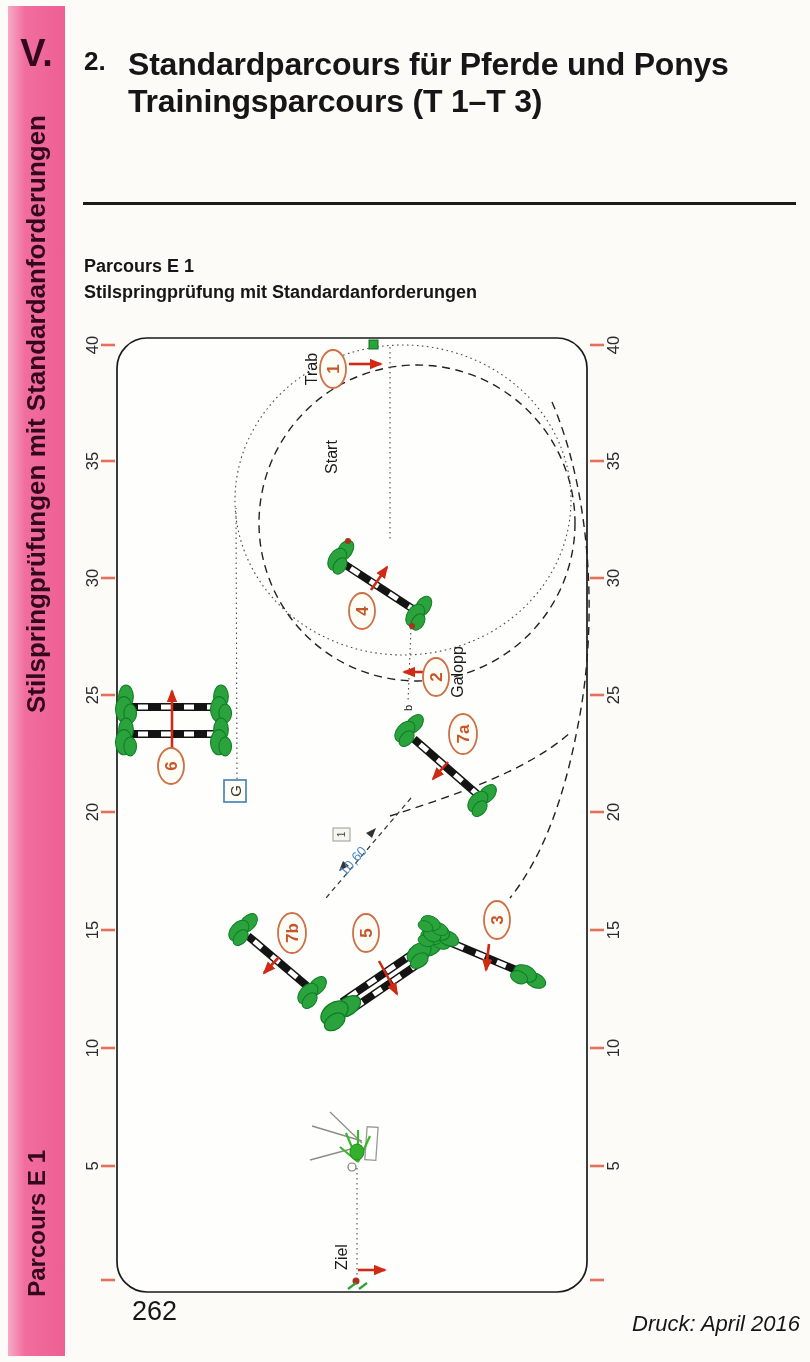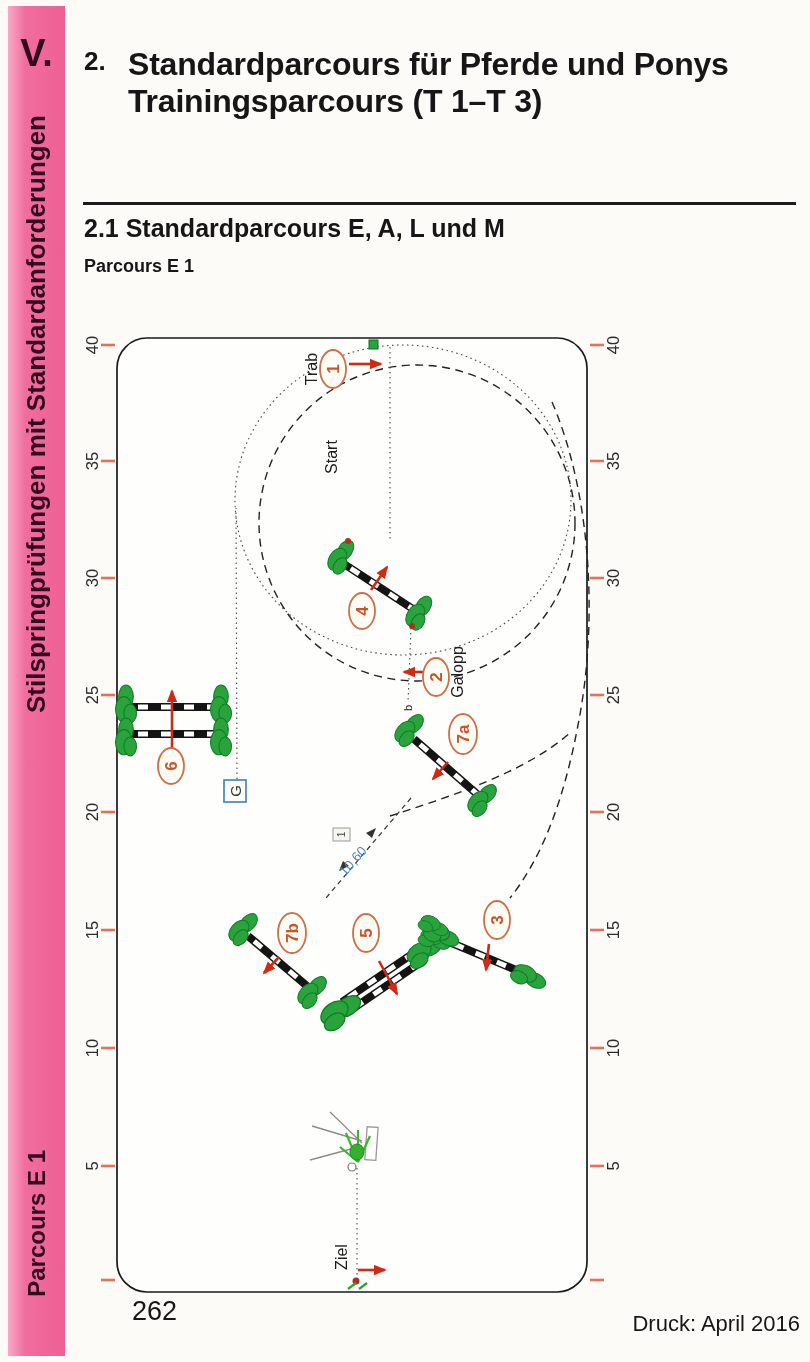--- a/index.html
+++ b/index.html
@@ -21,21 +21,21 @@
   
   .h-num{position:absolute;left:84px;top:46px;font-size:26px;font-weight:bold;}
   .h-title{position:absolute;left:128px;top:46px;width:670px;font-size:32px;font-weight:bold;
            line-height:37px;letter-spacing:-0.2px;}
   .h-rule{position:absolute;left:83px;top:202px;width:713px;height:3px;background:#1c1c1c;}
   .h-sub{position:absolute;left:84px;top:214px;font-size:25px;font-weight:bold;}
   .c-name{position:absolute;left:84px;top:256px;font-size:18px;font-weight:bold;}
   .c-type{position:absolute;left:84px;top:282px;font-size:18px;font-weight:bold;}
   
   .pagenum{position:absolute;left:92px;top:1296px;font-size:27px;margin-left:40px;}
-  .printinfo{position:absolute;left:500px;top:1311px;width:300px;text-align:right;font-size:22px;}
+  .printinfo{position:absolute;left:500px;top:1311px;width:300px;text-align:right;font-size:22px;font-style:italic;}
   
   .diagram{position:absolute;left:80px;top:330px;}
   .diagram text{font-family:"Liberation Sans",sans-serif;}
   .sc{font-size:16.5px;fill:#2b2b2b;}
   .lb{font-size:16px;fill:#1c1c1c;}
   .on{font-size:17px;font-weight:bold;fill:#c8552a;}
   .tick{stroke:#e4705a;stroke-width:2.6;}
   .arena{fill:#fefefc;stroke:#1a1a1a;stroke-width:1.7;}
   .dotted{stroke:#4a4a4a;stroke-width:1.1;stroke-dasharray:1.6 3.4;fill:none;}
   .dashed{stroke:#222;stroke-width:1.4;stroke-dasharray:8 5.5;fill:none;}
@@ -66,22 +66,22 @@
       <span>Parcours E 1</span>
     </div>
   </div>
 
   <div class="h-num">2.</div>
   <div class="h-title">
     <div>Standardparcours für Pferde und Ponys</div>
     <div>Trainingsparcours (T 1–T 3)</div>
   </div>
   <div class="h-rule"></div>
-  <div class="h-sub">2.1 Standardparcours E, A, L und M</div>
   <div class="c-name">Parcours E 1</div>
+  <div class="c-type">Stilspringprüfung mit Standardanforderungen</div>
 
   <svg class="diagram" width="545" height="975" viewBox="80 330 545 975">
     <defs>
       <g id="bush" fill="#2aa33c" stroke="#0f7d26" stroke-width="1">
         <ellipse cx="0" cy="-8" rx="7" ry="11"></ellipse>
         <ellipse cx="-2" cy="4" rx="8" ry="12"></ellipse>
         <ellipse cx="4" cy="8" rx="6" ry="9"></ellipse>
       </g>
       <marker id="ah" viewBox="0 0 10 8" refX="8.5" refY="4" markerWidth="13" markerHeight="11" orient="auto" markerUnits="userSpaceOnUse">
         <path d="M0,0 L10,4 L0,8 z" fill="#cf2a14"></path>

